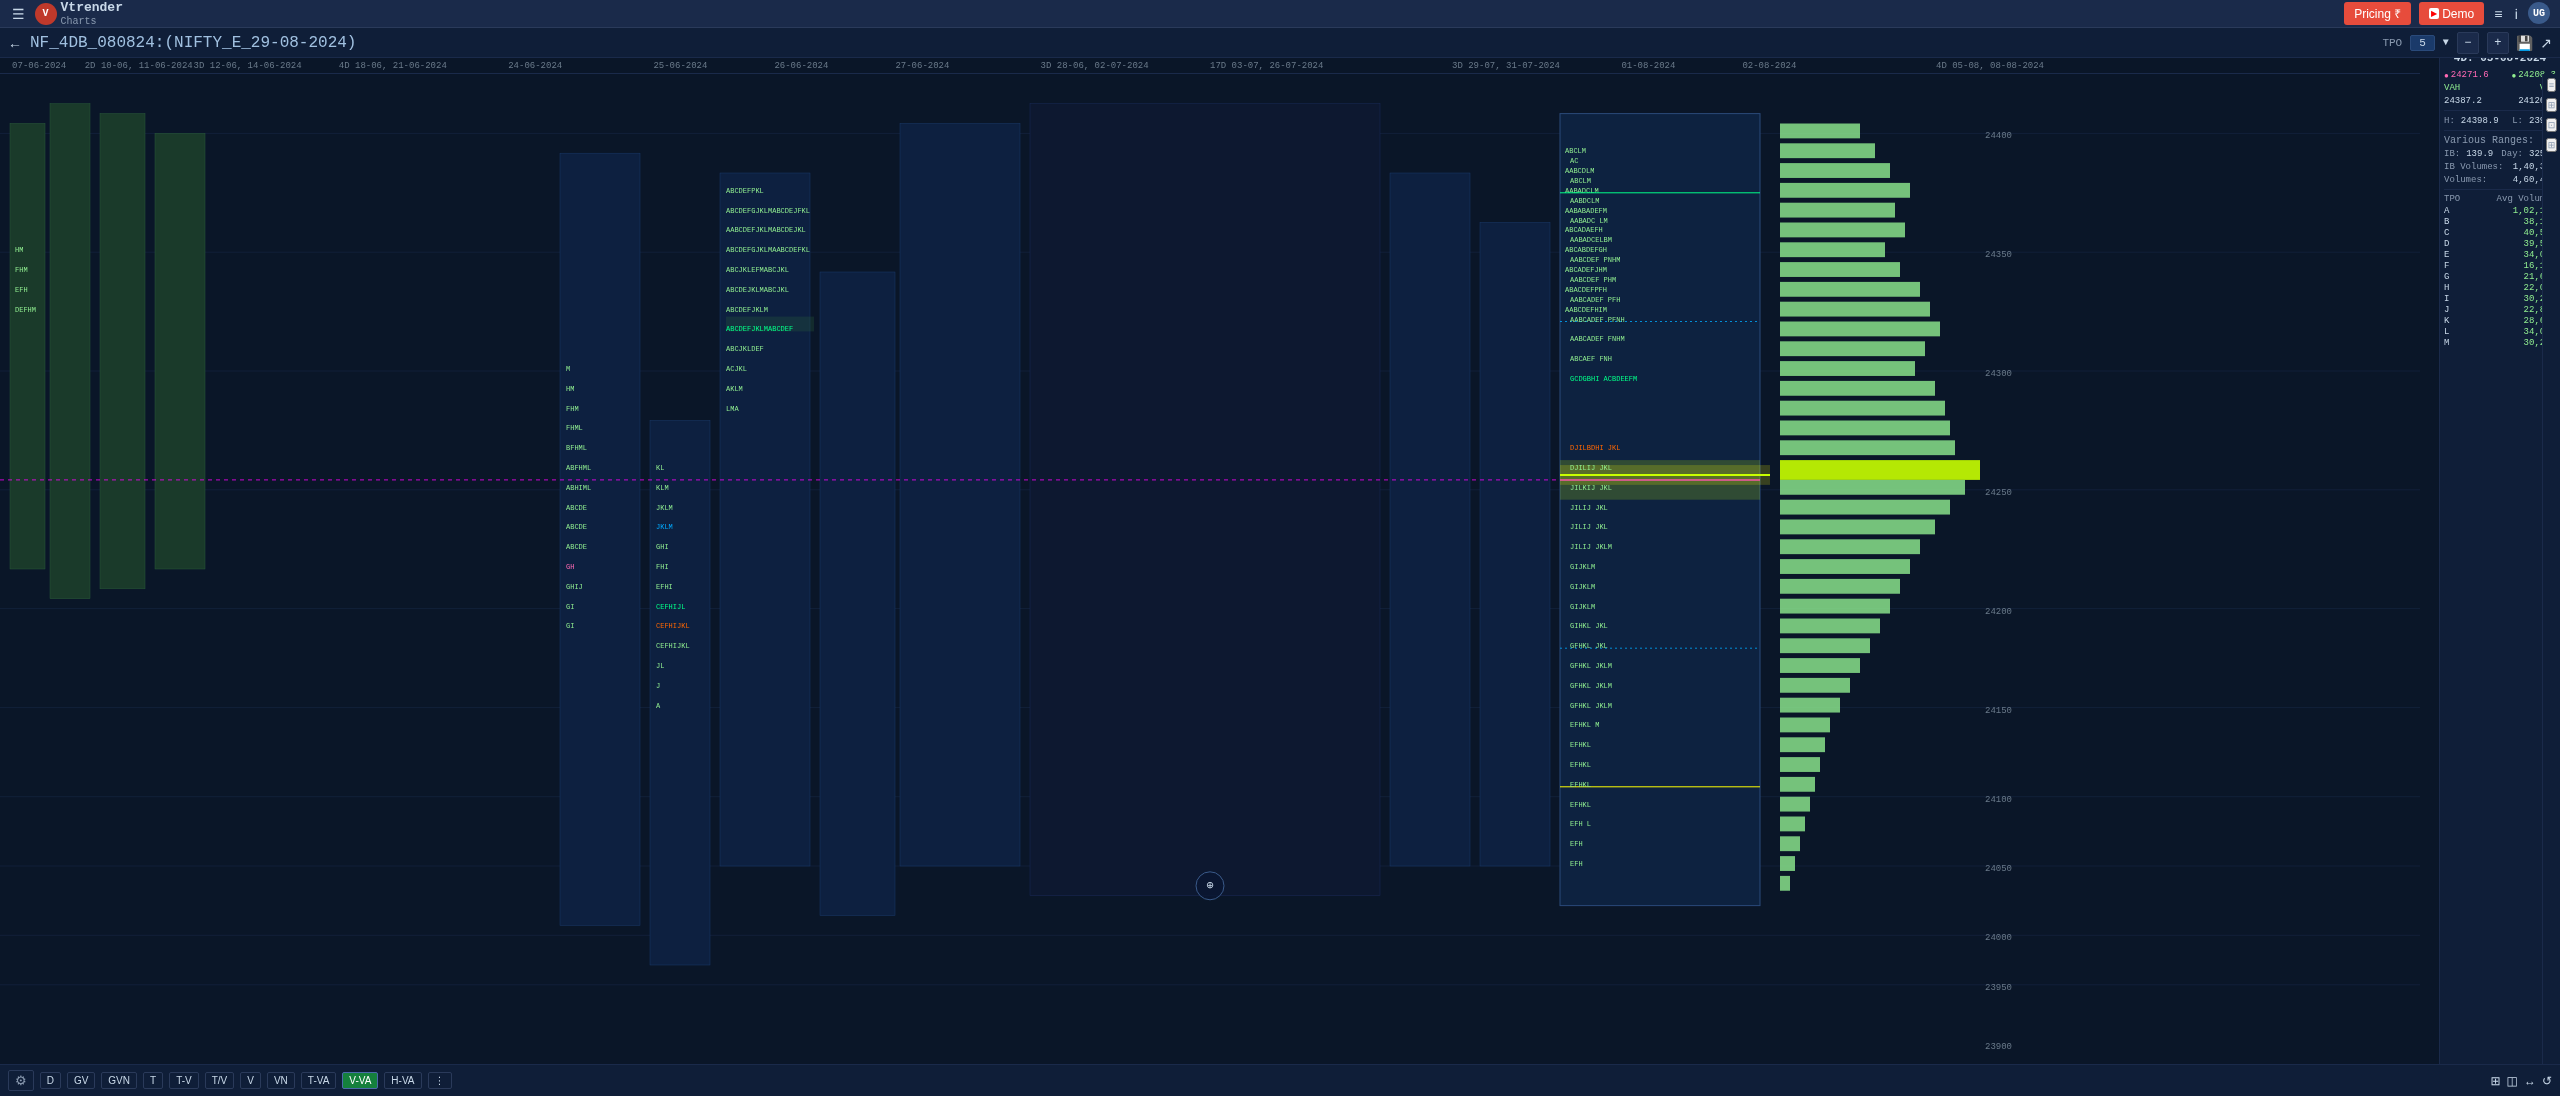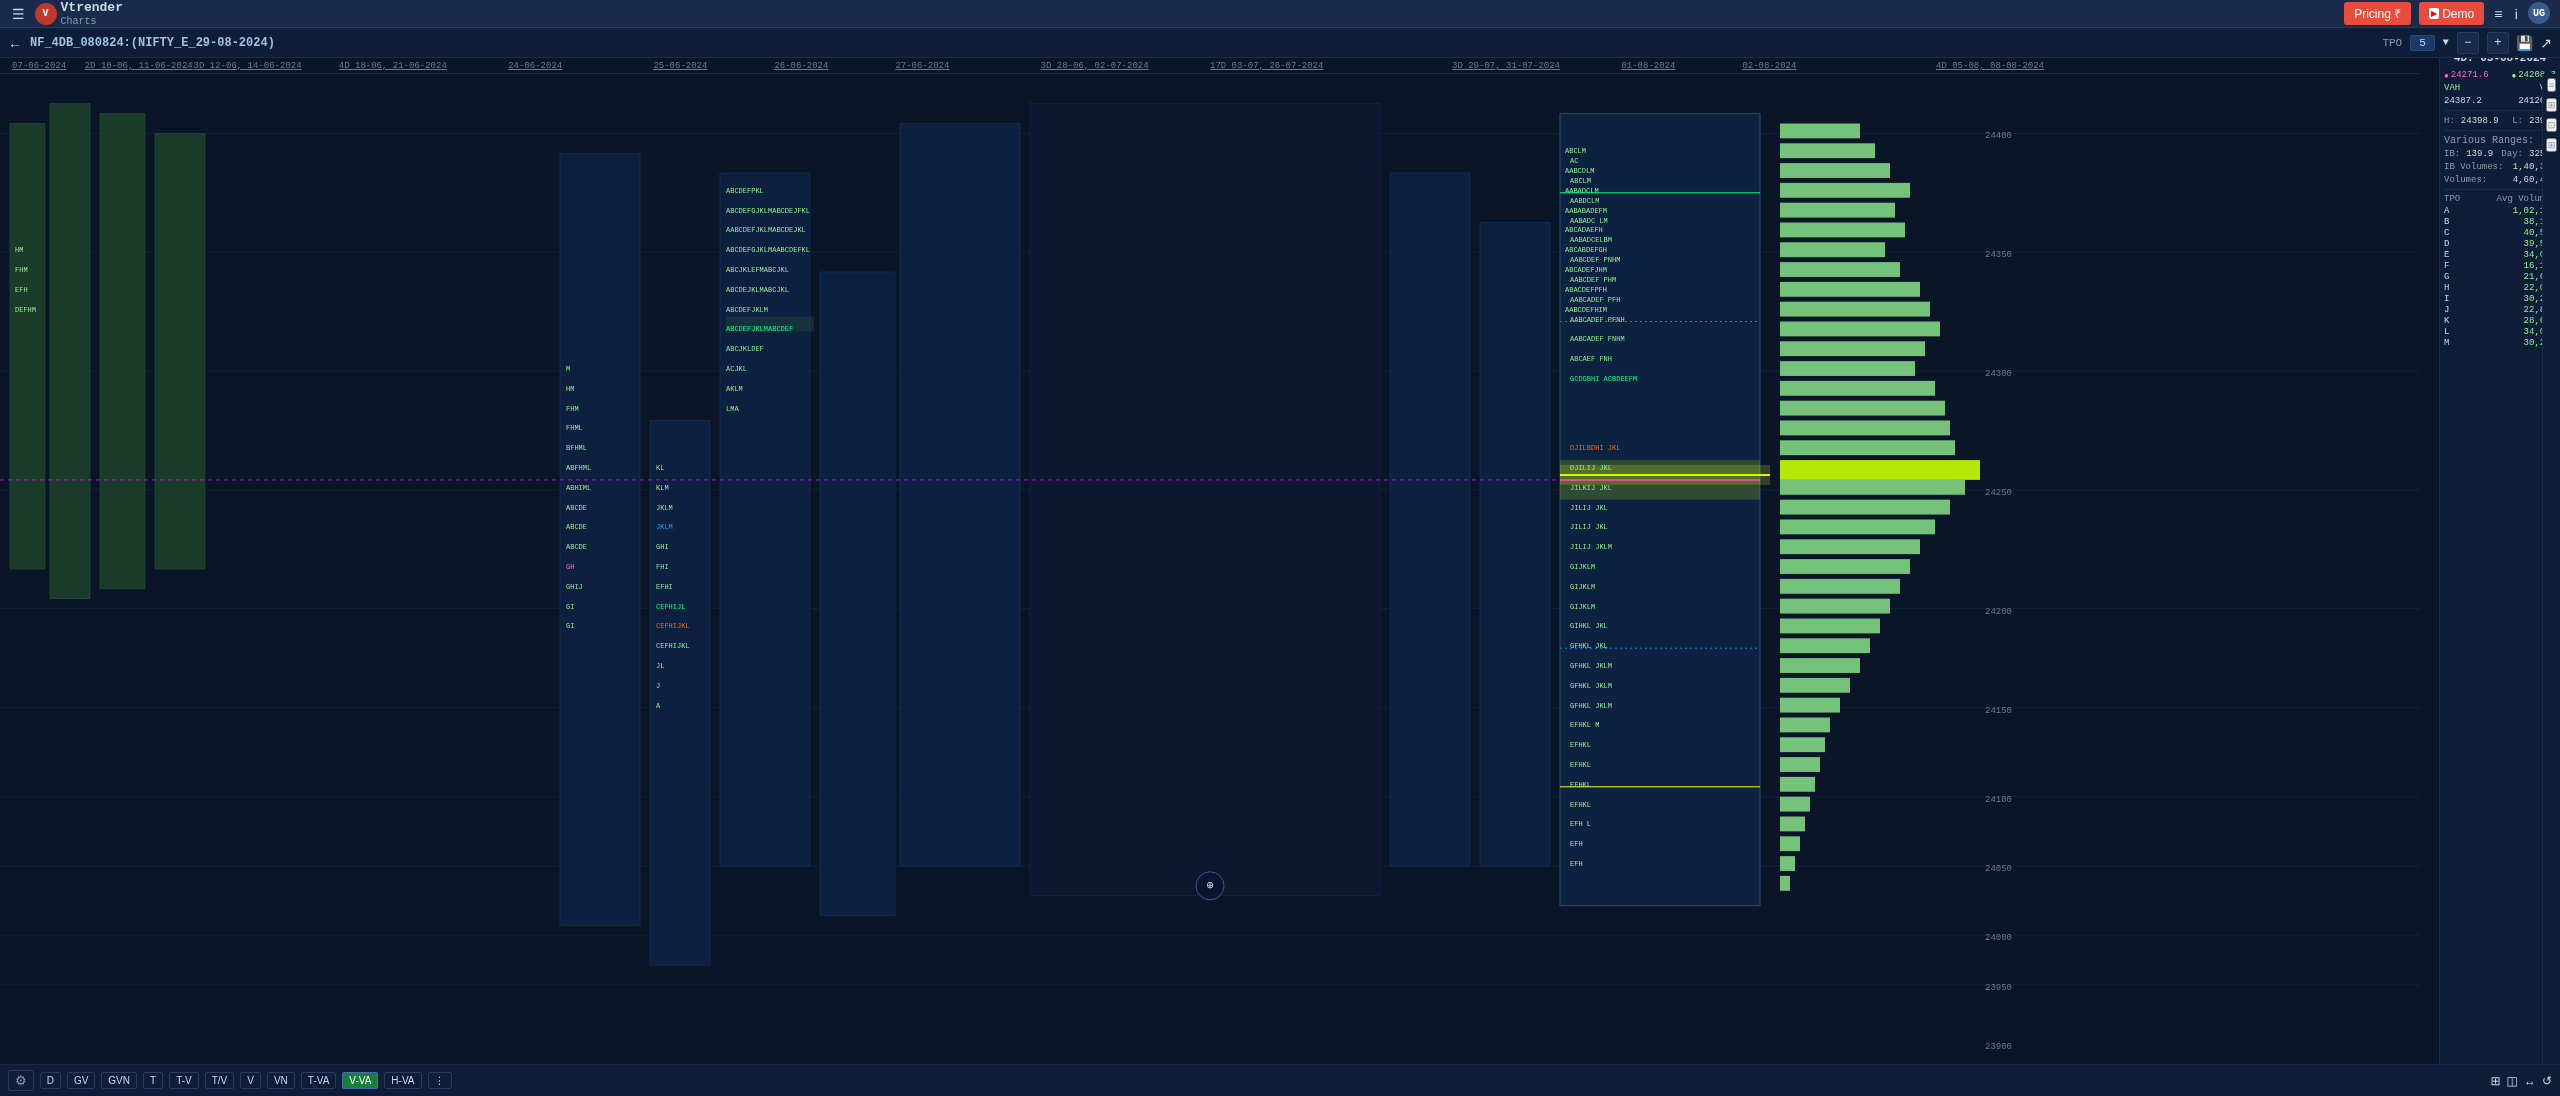--- a/index.html
+++ b/index.html
@@ -83,21 +83,21 @@
       height: 30px;
       background: #0f1e38;
       display: flex;
       align-items: center;
       padding: 0 8px;
       gap: 8px;
       border-bottom: 1px solid #1a2a4a;
       z-index: 100;
     }
     .toolbar-back-btn { color: #c8d8e8; cursor: pointer; font-size: 14px; background: none; border: none; }
-    .chart-title { color: #a0c0e0; font-size: 12px; font-weight: bold; }
+    .chart-title { color: #a0c0e0; font-size: 16px; font-weight: normal; }
     .toolbar-spacer { flex: 1; }
     .tpo-label { color: #8a9ab0; font-size: 11px; }
     .tpo-value {
       background: #1a3a6a;
       border: 1px solid #2a4a7a;
       color: #c8d8e8;
       padding: 1px 8px;
       border-radius: 2px;
       font-size: 11px;
     }
@@ -124,21 +124,20 @@
       display: flex;
       align-items: center;
       font-size: 9px;
       color: #6a7a8a;
       z-index: 50;
       overflow: hidden;
     }
     .time-label {
       position: absolute;
       white-space: nowrap;
-      text-decoration: underline;
     }
 
     
     #chart-main {
       position: absolute;
       top: 74px; left: 0;
       bottom: 32px;
       right: 140px;
       background: #0a1628;
       overflow: hidden;

